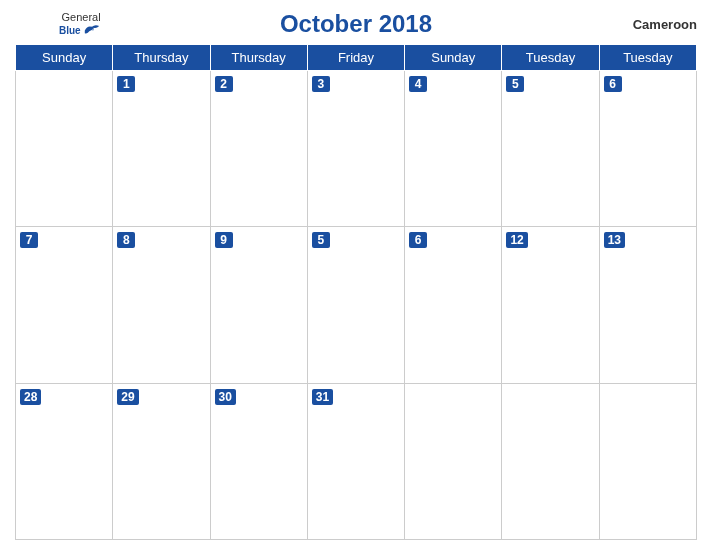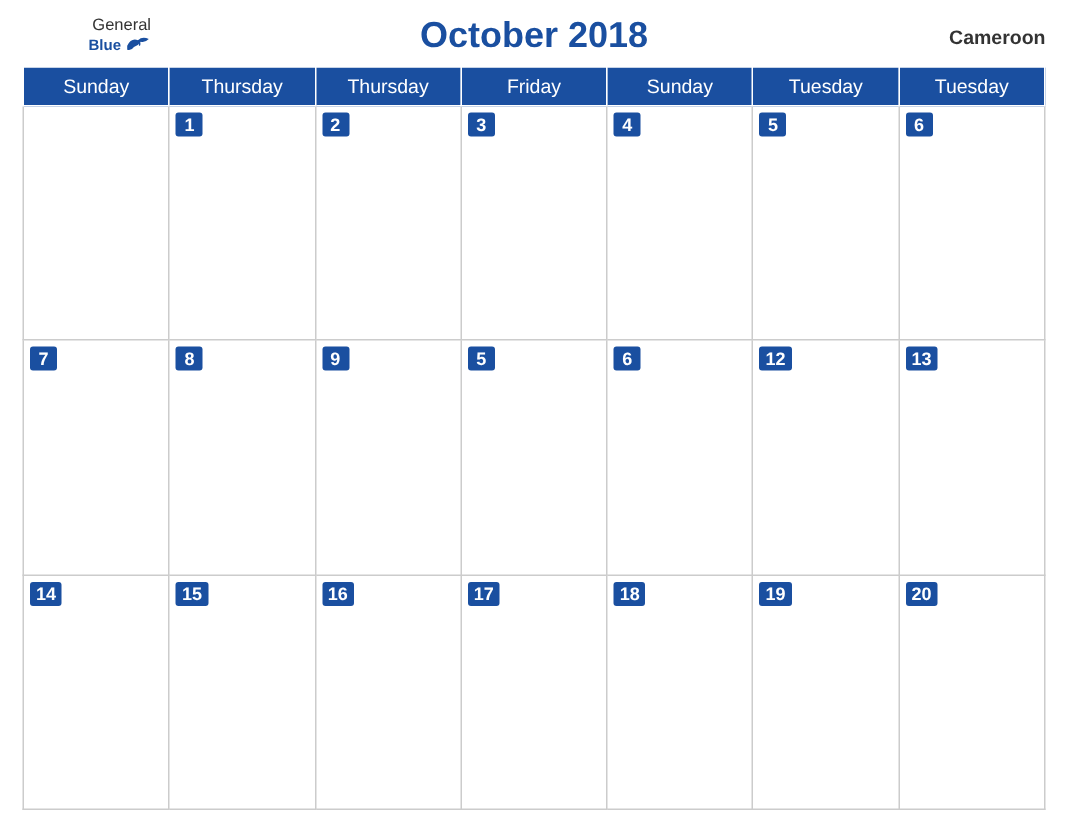--- a/index.html
+++ b/index.html
@@ -161,22 +161,22 @@
       <tr>
         <td><span class="day-number">7</span></td>
         <td><span class="day-number">8</span></td>
         <td><span class="day-number">9</span></td>
         <td><span class="day-number">5</span></td>
         <td><span class="day-number">6</span></td>
         <td><span class="day-number">12</span></td>
         <td><span class="day-number">13</span></td>
       </tr>
       <tr>
-        <td><span class="day-number">14</span></td>
-        <td><span class="day-number">15</span></td>
-        <td><span class="day-number">16</span></td>
-        <td><span class="day-number">17</span></td>
-        <td><span class="day-number">18</span></td>
-        <td><span class="day-number">19</span></td>
-        <td><span class="day-number">20</span></td>
+        <td><span class="day-number">28</span></td>
+        <td><span class="day-number">29</span></td>
+        <td><span class="day-number">30</span></td>
+        <td><span class="day-number">31</span></td>
+        <td class="empty-cell"></td>
+        <td class="empty-cell"></td>
+        <td class="empty-cell"></td>
       </tr>
     </tbody>
 </table>
 
 </body></html>

